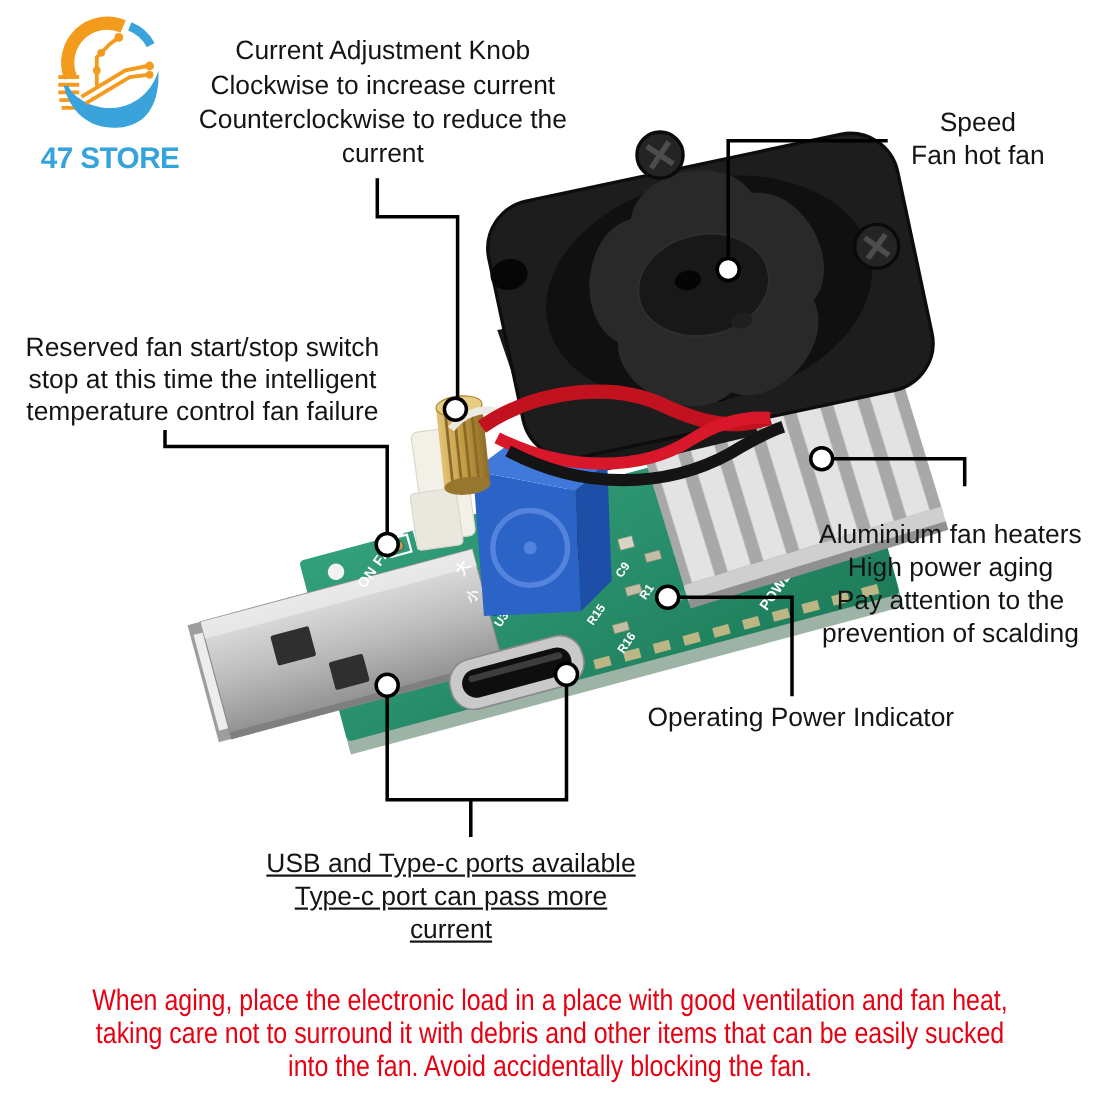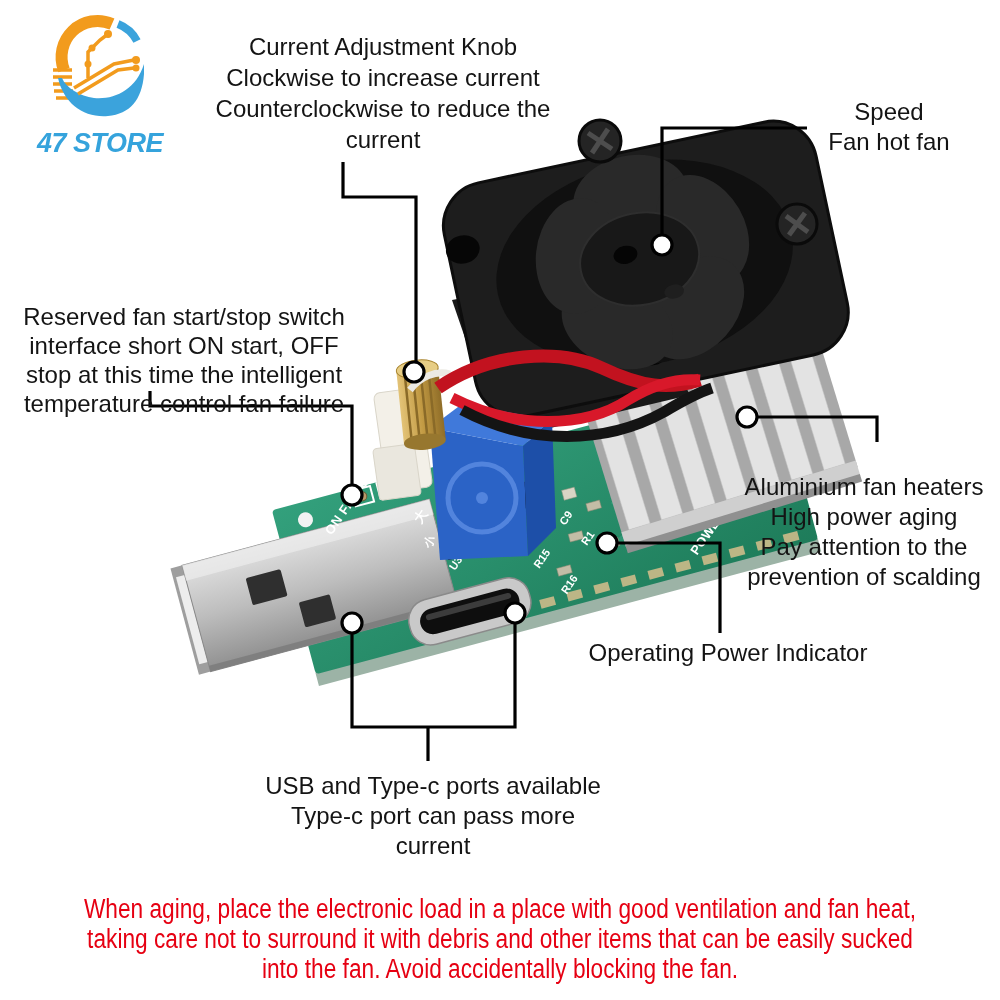--- a/index.html
+++ b/index.html
@@ -2,25 +2,25 @@
 <html><head>
 <meta charset="utf-8">
 <style>
   html,body{margin:0;padding:0;background:#ffffff;}
   .canvas{position:relative;width:1000px;height:1000px;background:#ffffff;overflow:hidden;
           font-family:"Liberation Sans",sans-serif;}
   .art{position:absolute;left:0;top:0;width:1000px;height:1000px;}
   svg text{font-family:"Liberation Sans",sans-serif;}
   .ann{position:absolute;transform:translateX(-50%);text-align:center;color:#141414;
        font-size:24px;line-height:30px;white-space:nowrap;}
-  .ann.knob{line-height:31px;margin-left:35px;}
+  .ann.knob{line-height:31px;}
   .warn{position:absolute;transform:translateX(-50%) scaleX(0.84);text-align:center;
         color:#E60012;font-size:27px;line-height:30px;white-space:nowrap;}
   .logo{position:absolute;left:28px;top:12px;width:144px;text-align:center;}
-  .logo-text{margin-top:2px;font-size:27px;font-weight:bold;font-style:italic;
+  .logo-text{margin-top:2px;font-size:27px;font-weight:bold;
              color:#35A3DC;letter-spacing:-0.5px;white-space:nowrap;}
 </style>
 </head>
 <body>
 
 <div class="canvas">
 
   <svg class="art" viewBox="0 0 1000 1000">
     <defs>
       <linearGradient id="pcbGrad" x1="0" y1="0" x2="1" y2="1">
@@ -231,37 +231,36 @@
     <div>current</div>
   </div>
 
   <div class="ann" style="left:889px;top:97px;">
     <div>Speed</div>
     <div>Fan hot fan</div>
   </div>
 
   <div class="ann" style="left:184px;top:257px;line-height:29px;margin-top:45px;">
     <div>Reserved fan start/stop switch</div>
-    <div>interface short ON start, OFF</div>
     <div>stop at this time the intelligent</div>
     <div>temperature control fan failure</div>
   </div>
 
   <div class="ann" style="left:864px;top:472px;">
     <div>Aluminium fan heaters</div>
     <div>High power aging</div>
     <div>Pay attention to the</div>
     <div>prevention of scalding</div>
   </div>
 
   <div class="ann" style="left:728px;top:638px;">
     <div>Operating Power Indicator</div>
   </div>
 
-  <div class="ann" style="left:433px;top:771px;">
+  <div class="ann" style="left:410px;top:771px;text-decoration:underline;">
     <div>USB and Type-c ports available</div>
     <div>Type-c port can pass more</div>
     <div>current</div>
   </div>
 
   <div class="warn" style="left:500px;top:894px;">
     <div>When aging, place the electronic load in a place with good ventilation and fan heat,</div>
     <div>taking care not to surround it with debris and other items that can be easily sucked</div>
     <div>into the fan. Avoid accidentally blocking the fan.</div>
   </div>

